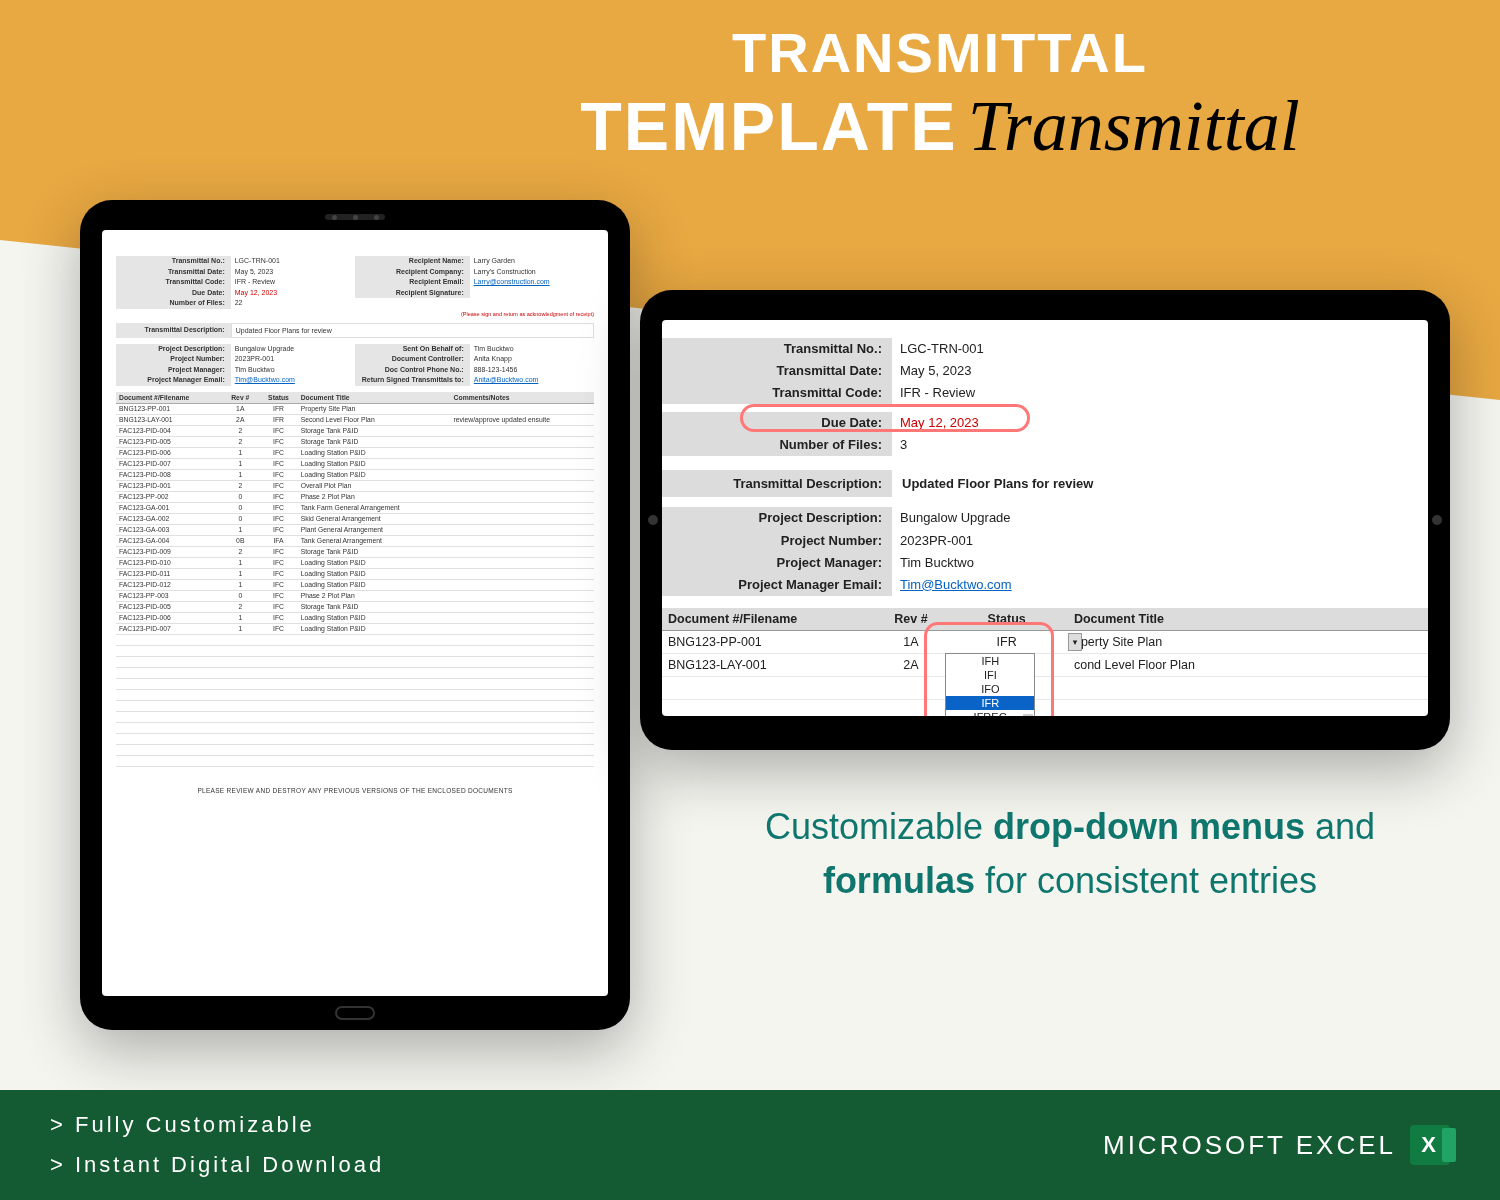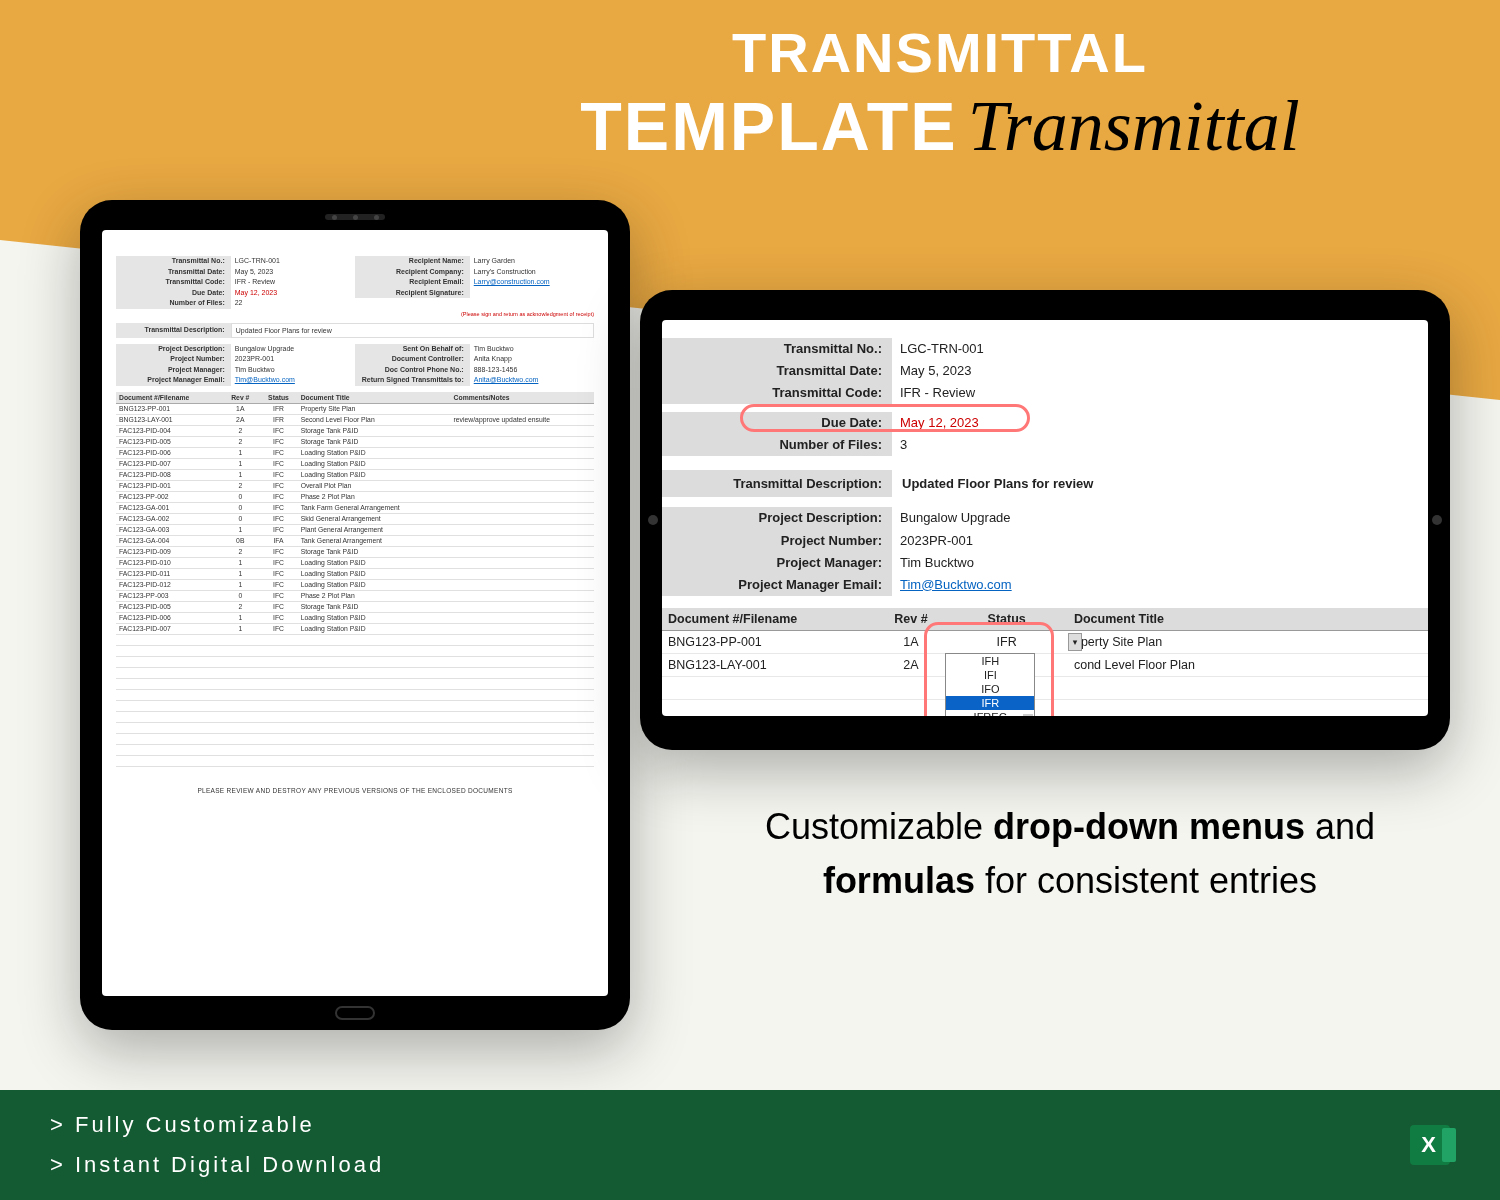--- a/index.html
+++ b/index.html
@@ -70,21 +70,21 @@
 .tbl2 td{padding:4px 6px;border-bottom:1px solid #e8e8e8;}
 .tbl2 td:nth-child(2),.tbl2 td:nth-child(3){text-align:center;}
 .tbl2 .c1{width:28%;}.tbl2 .c2{width:9%;}.tbl2 .c3{width:16%;}.tbl2 .c4{width:47%;}
 .dd-cell{position:relative;}
 .dd-arrow{position:absolute;right:-14px;top:2px;width:14px;height:18px;background:#ddd;border:1px solid #999;display:flex;align-items:center;justify-content:center;font-size:9px;}
 .dropdown{position:absolute;top:22px;left:0;width:90px;background:#fff;border:1px solid #888;font-size:11px;z-index:10;}
 .dropdown .opt{padding:1px 6px;}
 .dropdown .opt.sel{background:#0a64c8;color:#fff;}
 .dropdown .scrollthumb{position:absolute;right:1px;top:60px;width:10px;height:18px;background:#ccc;}
 
-.callout{position:absolute;top:800px;right:60px;width:740px;text-align:center;font-size:36px;line-height:1.5;color:#000000;}
+.callout{position:absolute;top:800px;right:60px;width:740px;text-align:center;font-size:36px;line-height:1.5;color:#0f766e;}
 .callout b{font-weight:800;}
 
 .footerbar{position:absolute;bottom:0;left:0;width:100%;height:110px;background:#145a32;color:#fff;display:flex;align-items:center;justify-content:space-between;padding:0 50px;}
 .footerbar .left{font-size:22px;letter-spacing:3px;line-height:1.8;}
 .footerbar .right{display:flex;align-items:center;gap:14px;font-size:26px;letter-spacing:3px;}
 .excel-icon{width:40px;height:40px;background:#107c41;border-radius:4px;position:relative;display:flex;align-items:center;justify-content:center;color:#fff;font-weight:900;font-size:22px;}
 .excel-icon::before{content:"";position:absolute;right:-6px;top:3px;width:14px;height:34px;background:#21a366;border-radius:2px;}
 .excel-icon span{position:relative;z-index:2;}
 </style>
 </head>
@@ -542,17 +542,18 @@
 <div class="callout">
   <span>Customizable </span><b>drop-down menus</b><span> and </span><b>formulas</b><span> for consistent entries</span>
 </div>
 
 <div class="footerbar">
   <div class="left">
     <div>&gt; Fully Customizable</div>
     <div>&gt; Instant Digital Download</div>
   </div>
   <div class="right">
+    <span>MICROSOFT EXCEL</span>
     <div class="excel-icon">
         <span>X</span>
       </div>
   </div>
 </div>
 
 </body></html>

